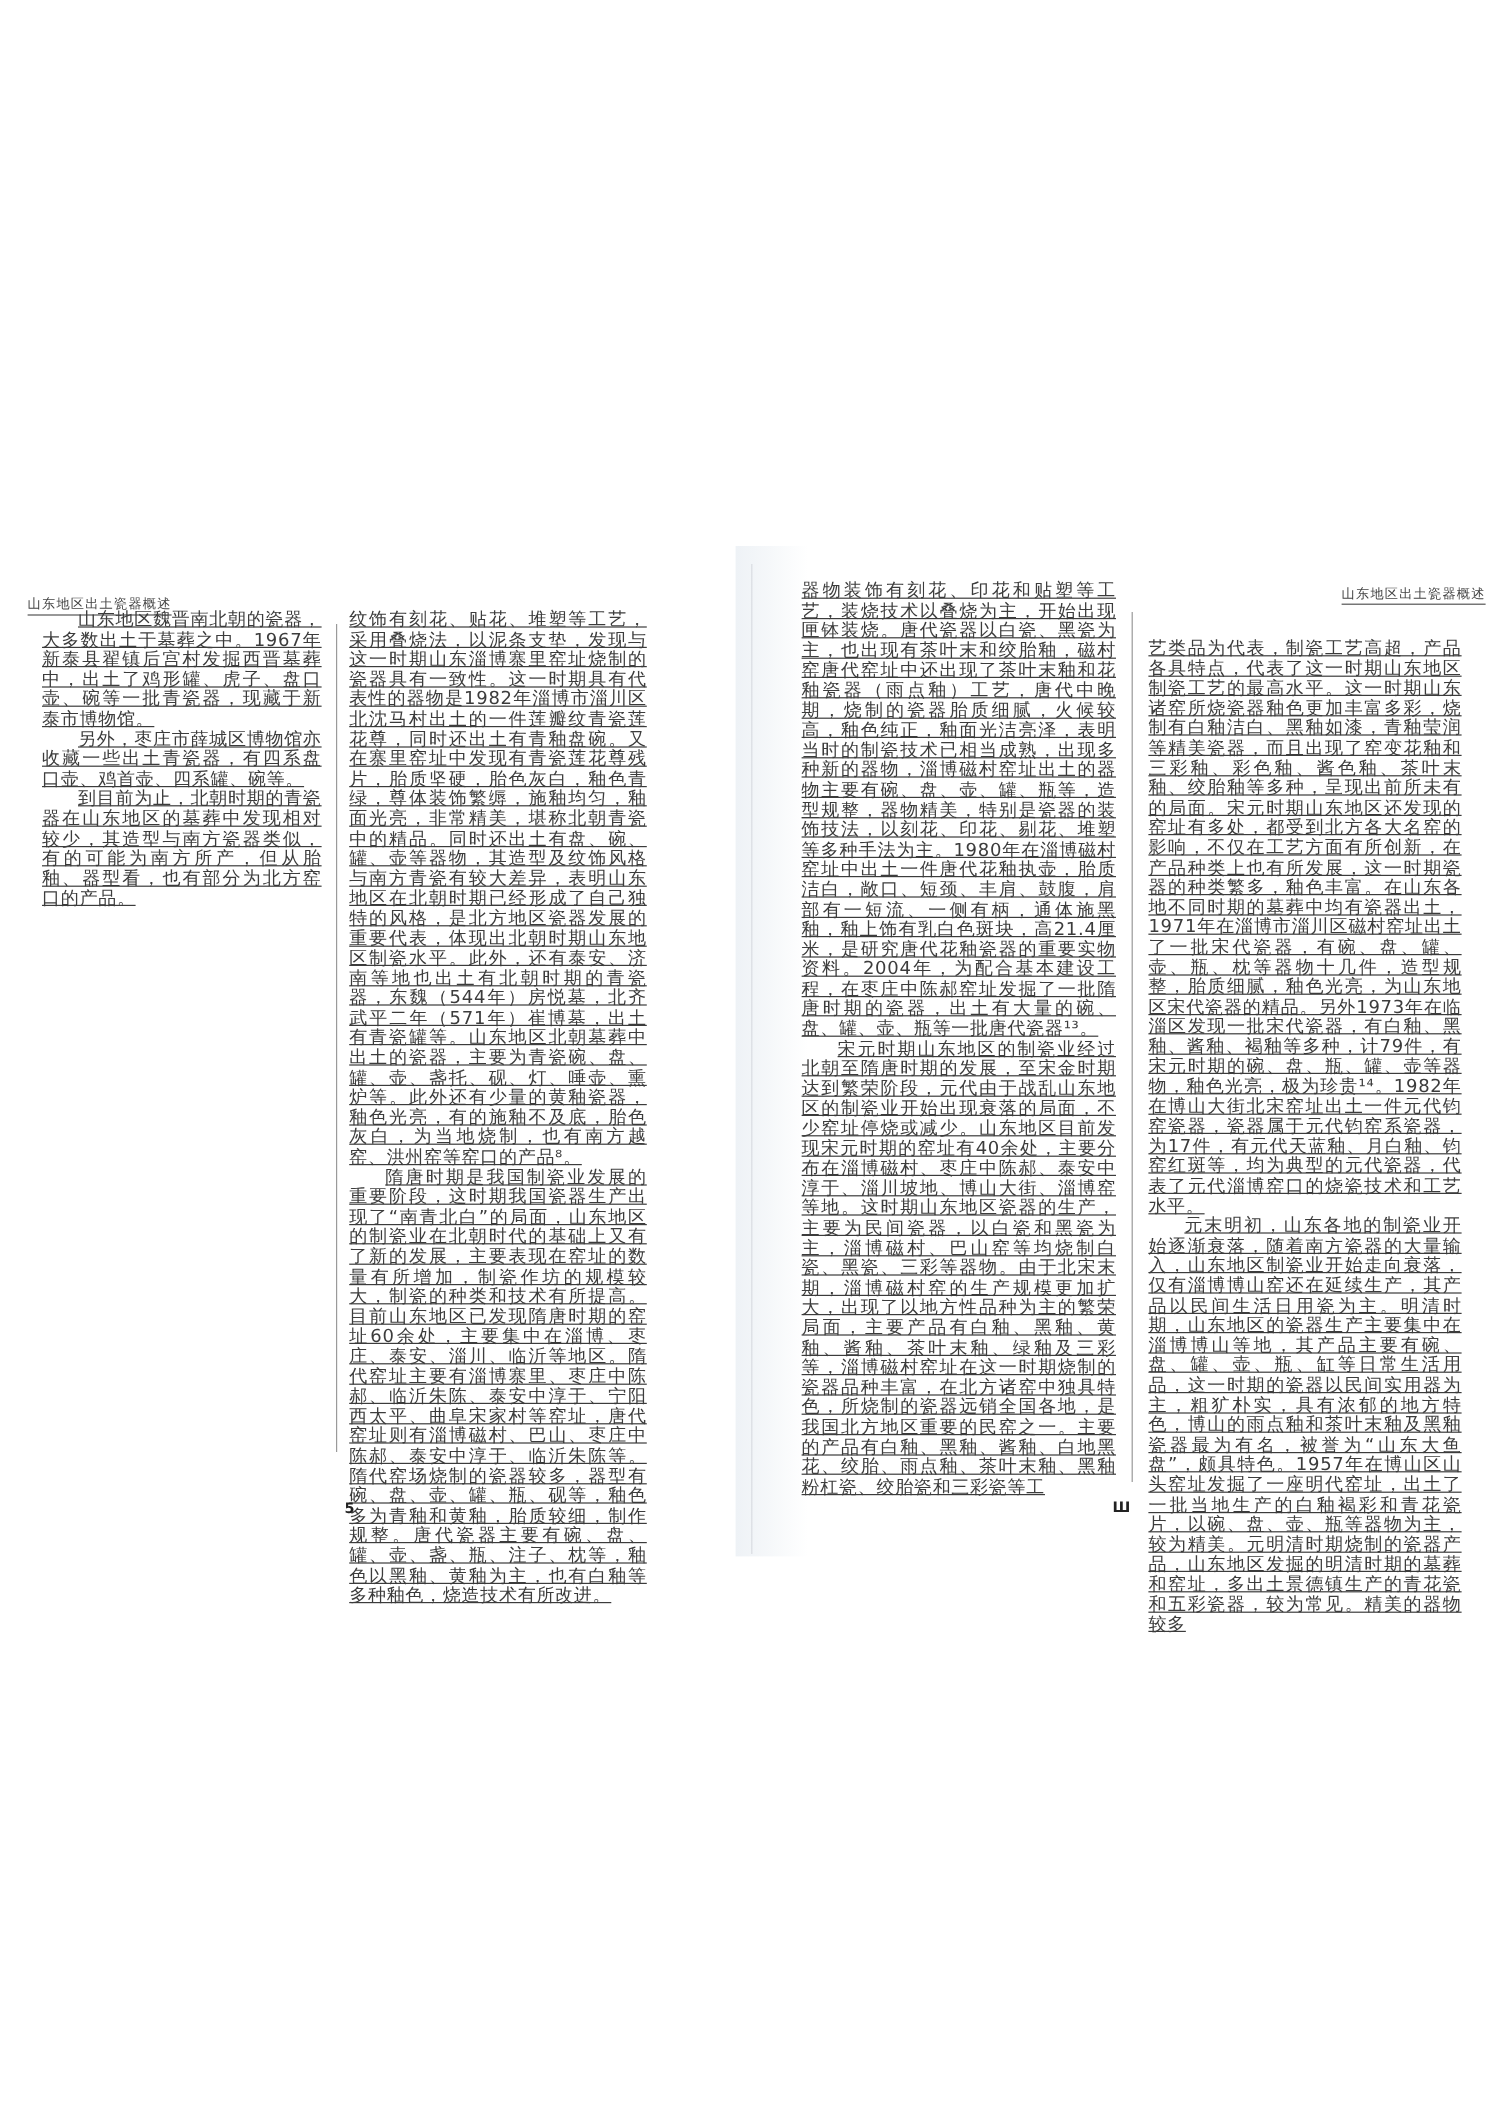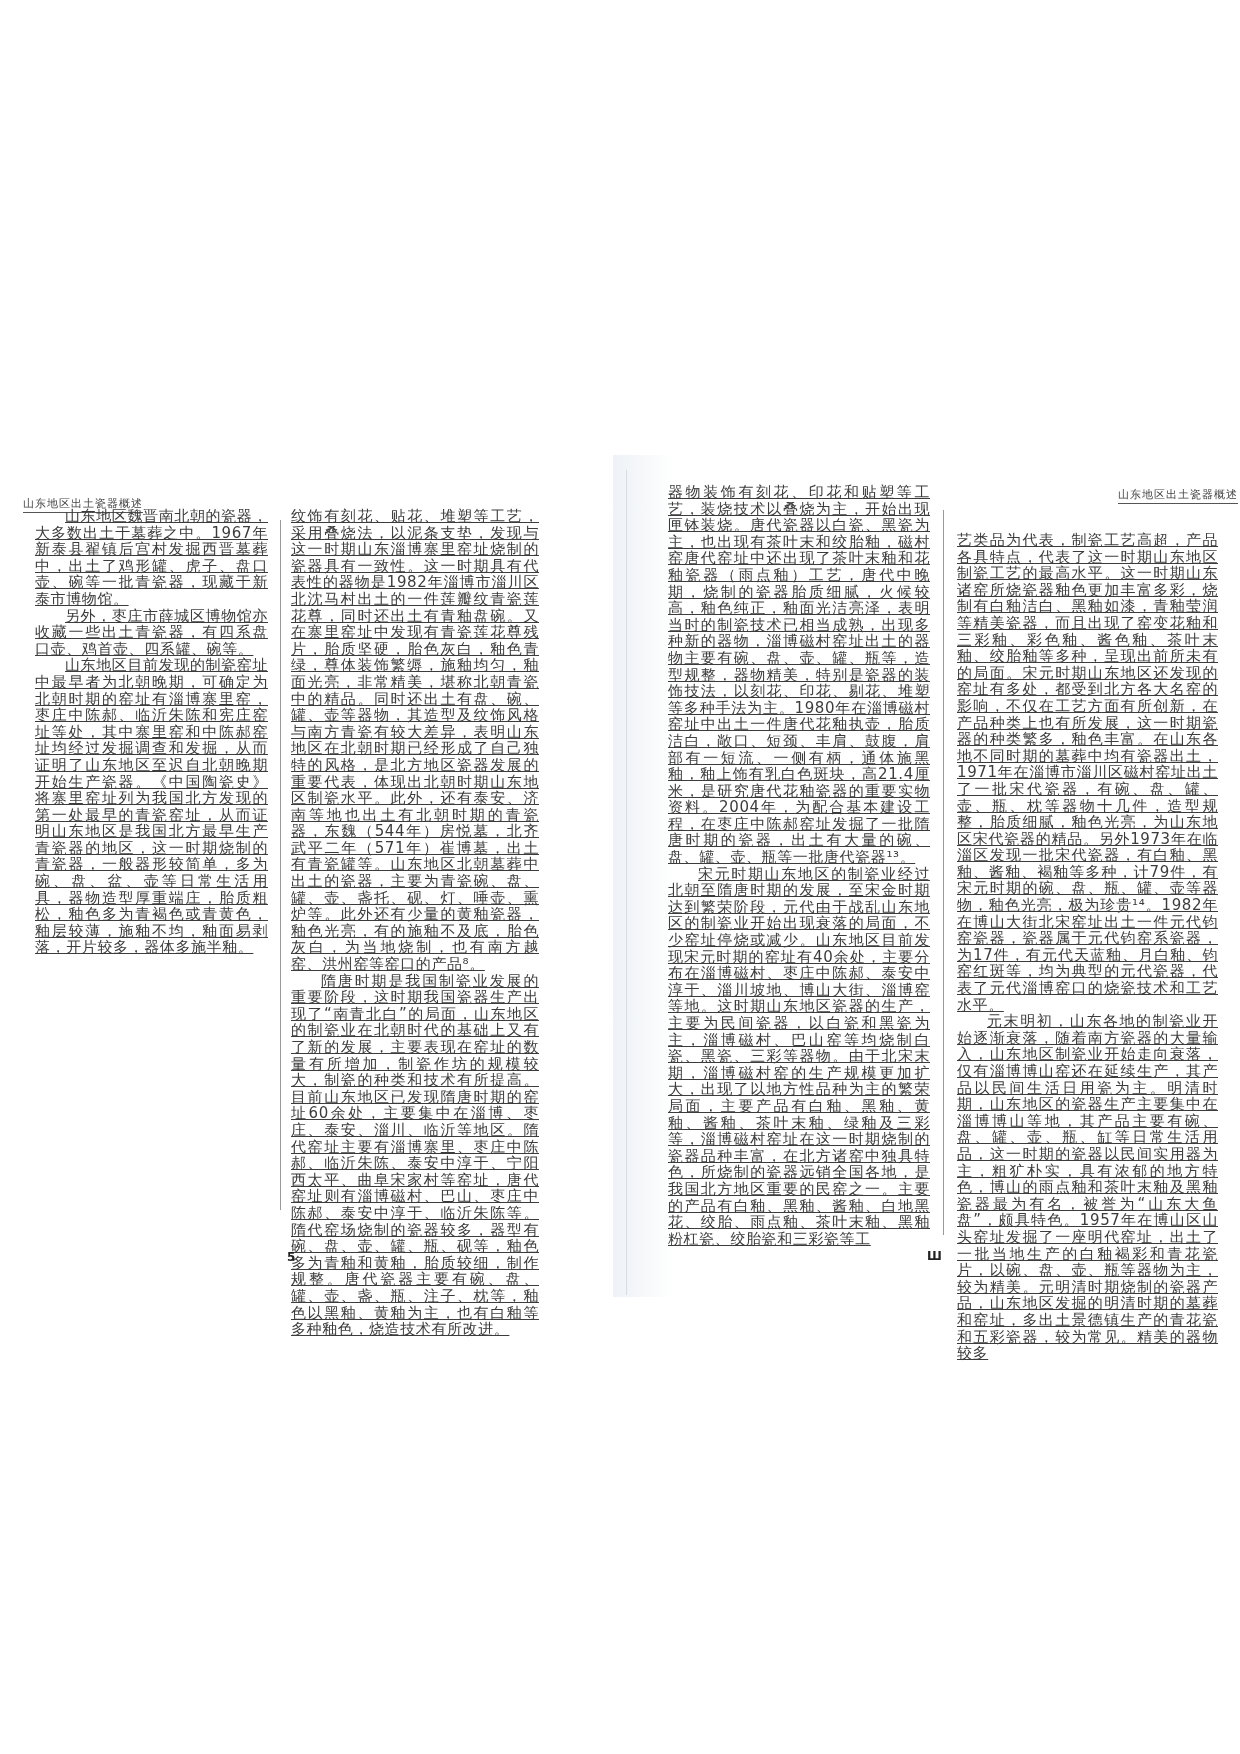--- a/index.html
+++ b/index.html
@@ -43,21 +43,21 @@
 <div class="page page-left"></div>
 <div class="page page-right"></div>
 <div class="gutter-line"></div>
 
 <div class="running-head rh-left">山东地区出土瓷器概述</div>
 <div class="running-head rh-right">山东地区出土瓷器概述</div>
 
 <div class="col c1">
   <p>山东地区魏晋南北朝的瓷器，大多数出土于墓葬之中。1967年新泰县翟镇后宫村发掘西晋墓葬中，出土了鸡形罐、虎子、盘口壶、碗等一批青瓷器，现藏于新泰市博物馆。</p>
   <p>另外，枣庄市薛城区博物馆亦收藏一些出土青瓷器，有四系盘口壶、鸡首壶、四系罐、碗等。</p>
-  <p>山东地区目前发现的制瓷窑址中最早者为北朝晚期，可确定为北朝时期的窑址有淄博寨里窑，枣庄中陈郝、临沂朱陈和宪庄窑址等处，其中寨里窑和中陈郝窑址均经过发掘调查和发掘，从而证明了山东地区至迟自北朝晚期开始生产瓷器。《中国陶瓷史》将寨里窑址列为我国北方发现的第一处最早的青瓷窑址，从而证明山东地区是我国北方最早生产青瓷器的地区，这一时期烧制的青瓷器，一般器形较简单，多为碗、盘、盆、壶等日常生活用具，器物造型厚重端庄，胎质粗松，釉色多为青褐色或青黄色，釉层较薄，施釉不均，釉面易剥落，开片较多，器体多施半釉。</p>
+  <p>到目前为止，北朝时期的青瓷器在山东地区的墓葬中发现相对较少，其造型与南方瓷器类似，有的可能为南方所产，但从胎釉、器型看，也有部分为北方窑口的产品。</p>
 </div>
 
 <div class="sep sep1"></div>
 
 <div class="col c2">
   <p class="cont">纹饰有刻花、贴花、堆塑等工艺，采用叠烧法，以泥条支垫，发现与这一时期山东淄博寨里窑址烧制的瓷器具有一致性。这一时期具有代表性的器物是1982年淄博市淄川区北沈马村出土的一件莲瓣纹青瓷莲花尊，同时还出土有青釉盘碗。又在寨里窑址中发现有青瓷莲花尊残片，胎质坚硬，胎色灰白，釉色青绿，尊体装饰繁缛，施釉均匀，釉面光亮，非常精美，堪称北朝青瓷中的精品。同时还出土有盘、碗、罐、壶等器物，其造型及纹饰风格与南方青瓷有较大差异，表明山东地区在北朝时期已经形成了自己独特的风格，是北方地区瓷器发展的重要代表，体现出北朝时期山东地区制瓷水平。此外，还有泰安、济南等地也出土有北朝时期的青瓷器，东魏（544年）房悦墓，北齐武平二年（571年）崔博墓，出土有青瓷罐等。山东地区北朝墓葬中出土的瓷器，主要为青瓷碗、盘、罐、壶、盏托、砚、灯、唾壶、熏炉等。此外还有少量的黄釉瓷器，釉色光亮，有的施釉不及底，胎色灰白，为当地烧制，也有南方越窑、洪州窑等窑口的产品⁸。</p>
   <p>隋唐时期是我国制瓷业发展的重要阶段，这时期我国瓷器生产出现了“南青北白”的局面，山东地区的制瓷业在北朝时代的基础上又有了新的发展，主要表现在窑址的数量有所增加，制瓷作坊的规模较大，制瓷的种类和技术有所提高。目前山东地区已发现隋唐时期的窑址60余处，主要集中在淄博、枣庄、泰安、淄川、临沂等地区。隋代窑址主要有淄博寨里、枣庄中陈郝、临沂朱陈、泰安中淳于、宁阳西太平、曲阜宋家村等窑址，唐代窑址则有淄博磁村、巴山、枣庄中陈郝、泰安中淳于、临沂朱陈等。隋代窑场烧制的瓷器较多，器型有碗、盘、壶、罐、瓶、砚等，釉色多为青釉和黄釉，胎质较细，制作规整。唐代瓷器主要有碗、盘、罐、壶、盏、瓶、注子、枕等，釉色以黑釉、黄釉为主，也有白釉等多种釉色，烧造技术有所改进。</p>
 </div>
 
 <div class="col c3">

